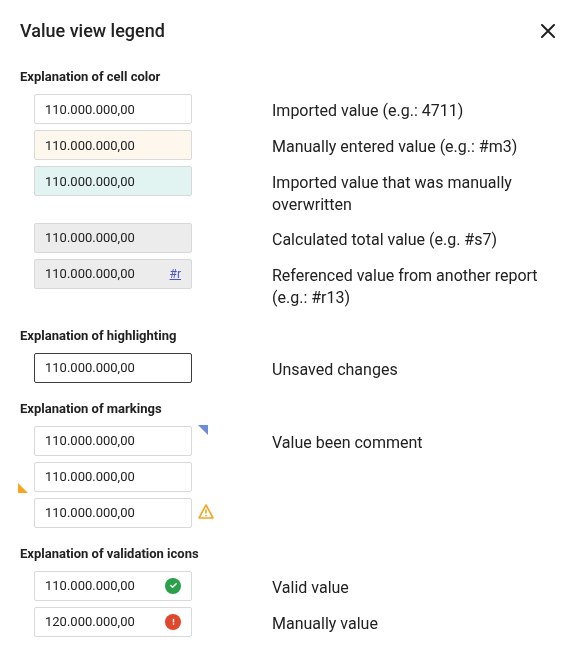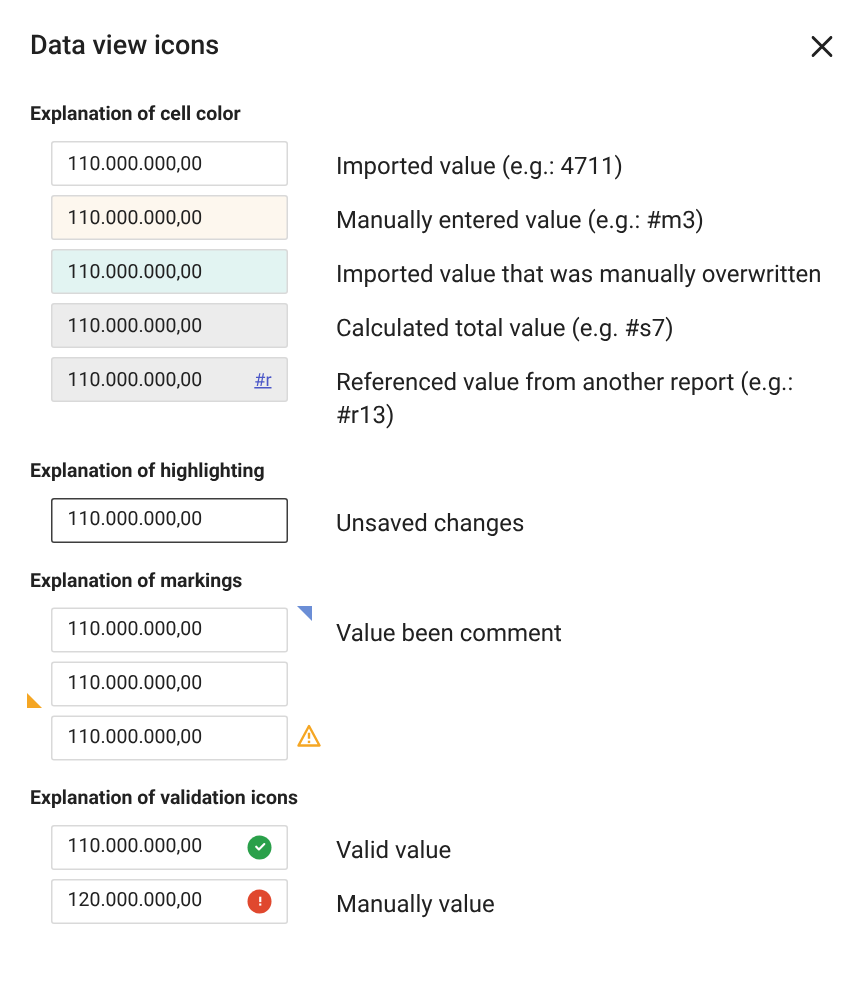--- a/index.html
+++ b/index.html
@@ -38,20 +38,21 @@
     margin-bottom: 10px;
     margin-top: 18px;
   }
   .section-title.first { margin-top: 0; }
 
   .legend-row {
     display: flex;
     align-items: flex-start;
     margin-bottom: 6px;
     padding-left: 14px;
+    gap: 48px;
   }
 
   .cell-wrap {
     position: relative;
     width: 158px;
     flex: 0 0 158px;
     margin-right: 32px;
   }
 
   .cell {
@@ -124,21 +125,21 @@
     margin-left: 8px;
   }
   .status-valid   { background: #2aa04a; }
   .status-invalid { background: #e0482e; }
   .status-icon svg { width: 9px; height: 9px; }
 </style>
 </head>
 <body>
 
 <div class="header">
-  <div class="title">Data view icons</div>
+  <div class="title">Value view legend</div>
   <div class="close-x">
     <svg viewBox="0 0 14 14">
         <path d="M1 1 L13 13 M13 1 L1 13" stroke="#212121" stroke-width="2" fill="none" stroke-linecap="round"></path>
       </svg>
   </div>
 </div>
 
 <div class="section-title first">Explanation of cell color</div>
 
 <div class="legend-row">

